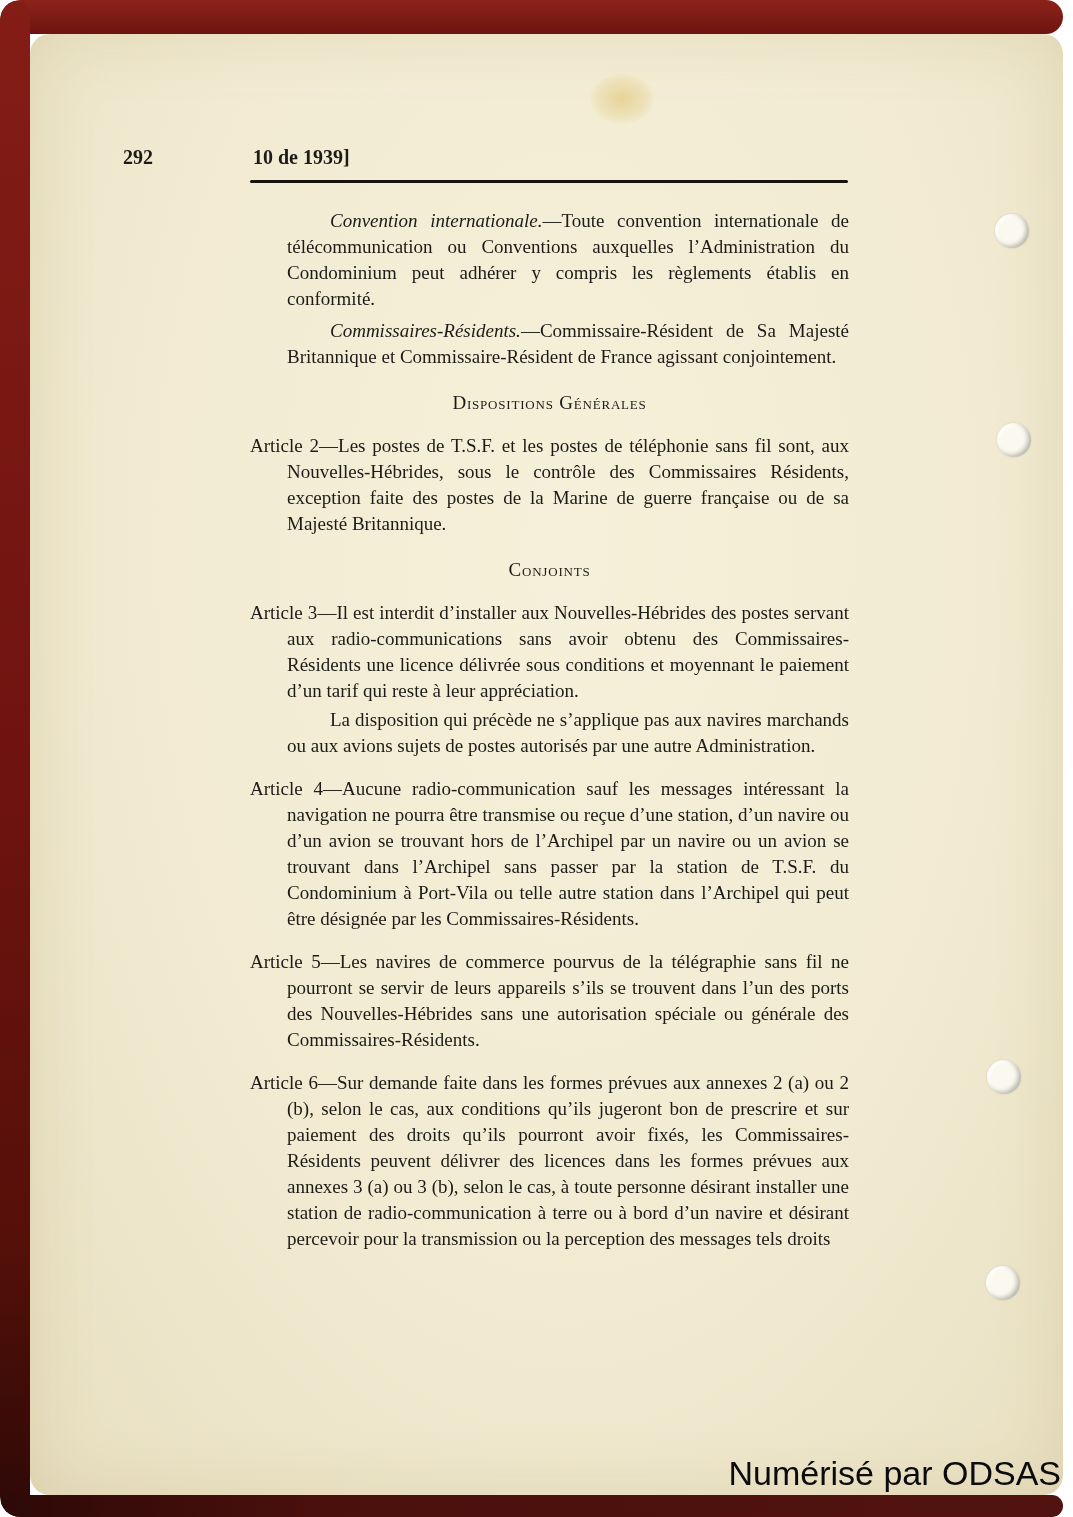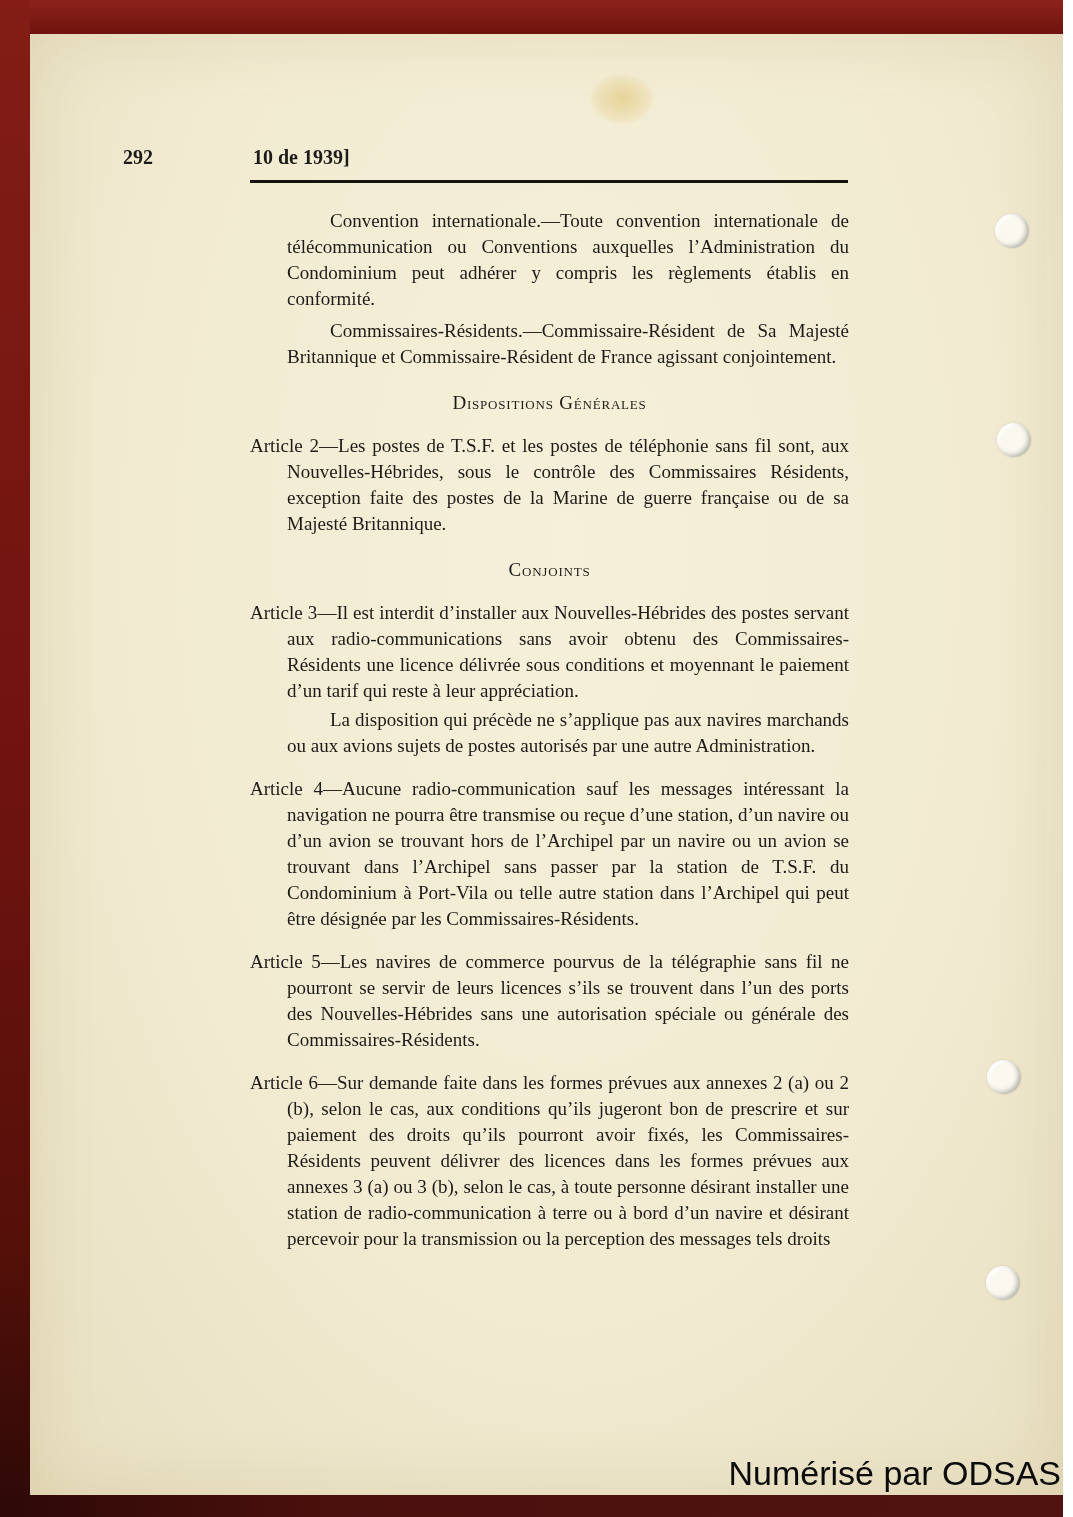--- a/index.html
+++ b/index.html
@@ -1,15 +1,15 @@
 <!DOCTYPE html>
 <html lang="fr"><head>
 <meta charset="utf-8">
 <style>
-  * { margin: 0; padding: 0; box-sizing: border-box; }
+  * { margin: 0; padding: 0; box-sizing: border-box; border-radius: 20px; }
   html, body { background: #ffffff; }
   body { font-family: "Liberation Serif", serif; }
 
   .scan {
     position: relative;
     width: 1073px;
     height: 1517px;
     background: #ffffff;
     overflow: hidden;
   }
@@ -57,21 +57,21 @@
 
   
   .text-col {
     position: absolute; left: 220px; top: 174px; width: 599px;
     font-size: 19px; line-height: 26px; text-align: justify;
   }
   .text-col p, .text-col h2 { color: #1d1b17; }
 
   .def { margin-left: 37px; text-indent: 43px; }
   .def + .def { margin-top: 6px; }
-  .term { }
+  .term { font-style: italic; }
 
   .sec-heading {
     font-variant: small-caps;
     font-weight: normal;
     font-size: 19px;
     letter-spacing: 0.8px;
     text-align: center;
     text-indent: 0;
     margin-top: 20px; margin-bottom: 8px;
   }
@@ -130,21 +130,21 @@
 
       <h2 class="sec-heading">Conjoints</h2>
 
       <p class="article"><span class="art-label">Article 3</span><span>—Il est interdit d’installer aux Nouvelles-Hébrides des postes servant aux radio-communications sans avoir obtenu des Commissaires-Résidents une licence délivrée sous conditions et moyennant le paiement d’un tarif qui reste à leur appréciation.</span></p>
 
       <p class="sub-para">La disposition qui précède ne s’applique pas aux navires marchands ou aux avions sujets de postes autorisés par une autre Administration.</p>
 
 
       <p class="article"><span class="art-label">Article 4</span><span>—Aucune radio-communication sauf les messages intéressant la navigation ne pourra être transmise ou reçue d’une station, d’un navire ou d’un avion se trouvant hors de l’Archipel par un navire ou un avion se trouvant dans l’Archipel sans passer par la station de T.S.F. du Condominium à Port-Vila ou telle autre station dans l’Archipel qui peut être désignée par les Commissaires-Résidents.</span></p>
 
-      <p class="article"><span class="art-label">Article 5</span><span>—Les navires de commerce pourvus de la télégraphie sans fil ne pourront se servir de leurs licences s’ils se trouvent dans l’un des ports des Nouvelles-Hébrides sans une autorisation spéciale ou générale des Commissaires-Résidents.</span></p>
+      <p class="article"><span class="art-label">Article 5</span><span>—Les navires de commerce pourvus de la télégraphie sans fil ne pourront se servir de leurs appareils s’ils se trouvent dans l’un des ports des Nouvelles-Hébrides sans une autorisation spéciale ou générale des Commissaires-Résidents.</span></p>
 
       <p class="article"><span class="art-label">Article 6</span><span>—Sur demande faite dans les formes prévues aux annexes 2 (a) ou 2 (b), selon le cas, aux conditions qu’ils jugeront bon de prescrire et sur paiement des droits qu’ils pourront avoir fixés, les Commissaires-Résidents peuvent délivrer des licences dans les formes prévues aux annexes 3 (a) ou 3 (b), selon le cas, à toute personne désirant installer une station de radio-communication à terre ou à bord d’un navire et désirant percevoir pour la transmission ou la perception des messages tels droits</span></p>
 
     </div>
 
     <div class="hole hole-1"></div>
     <div class="hole hole-2"></div>
     <div class="hole hole-3"></div>
     <div class="hole hole-4"></div>
 

